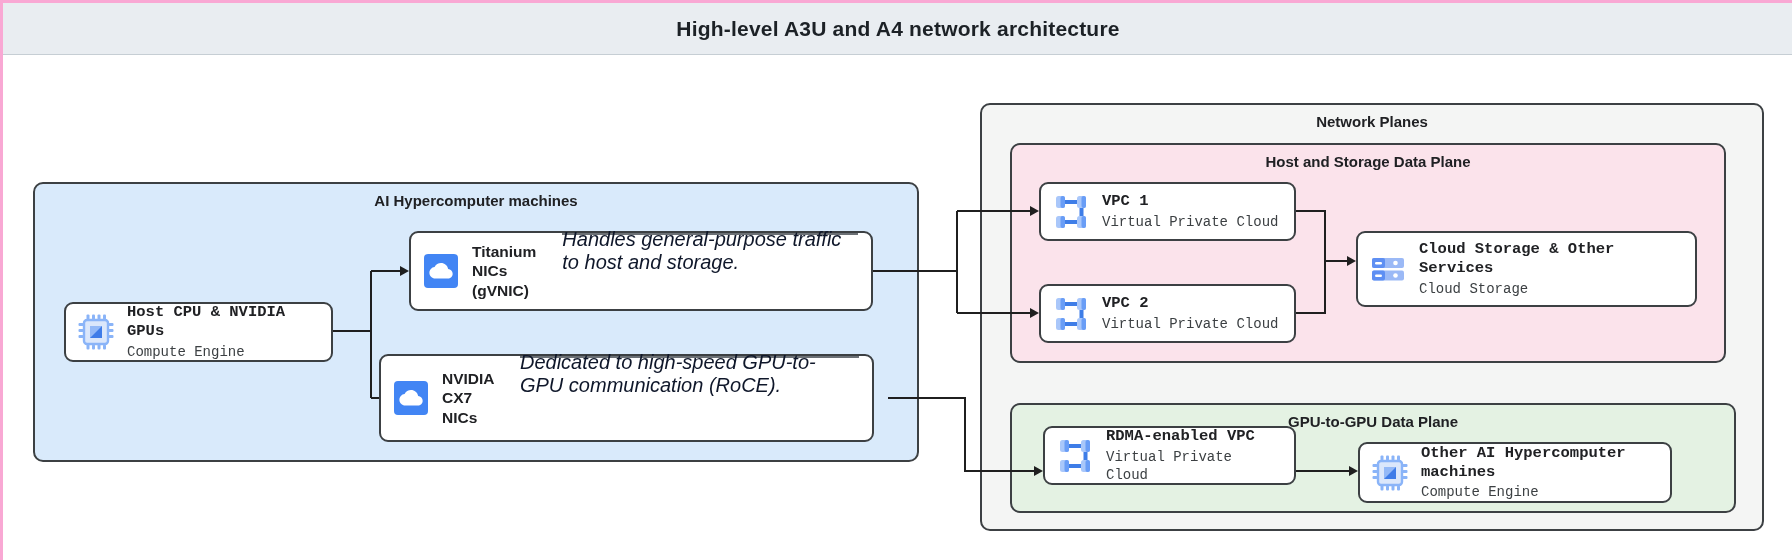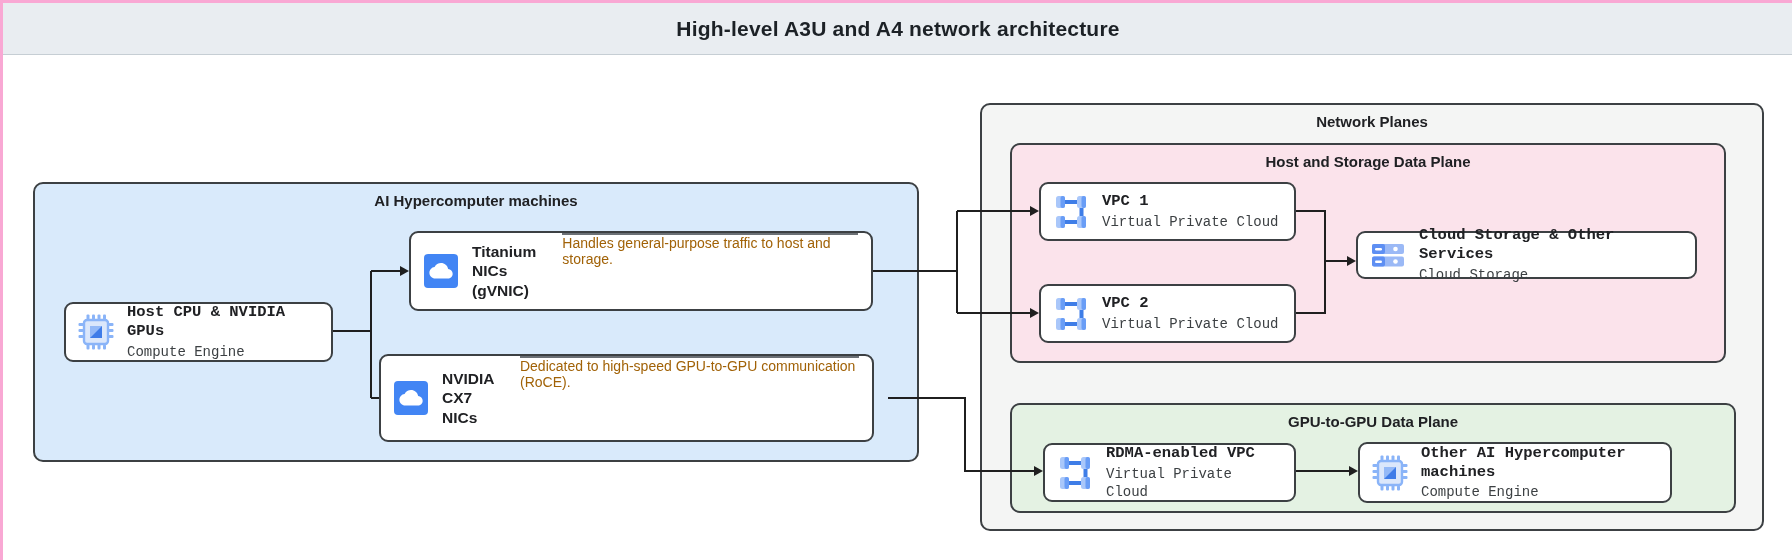--- a/index.html
+++ b/index.html
@@ -32,21 +32,21 @@
   .txt{display:flex;flex-direction:column;justify-content:center;}
 
   .nicnode{
     position:absolute;background:#fff;border:2px solid #3c4043;border-radius:9px;
     box-sizing:border-box;display:flex;flex-direction:row;
   }
   .nic-head{flex:1;display:flex;align-items:center;gap:14px;padding:0 13px;}
   .nic-desc{
     height:32px;margin:0 13px;border-top:2px solid #6b7075;
     display:flex;align-items:center;justify-content:center;
-    font-size:14px;color:#a16207;
+    font-size:20px;color:#0f172a;font-style:italic;
   }
   .icon{flex:none;display:block;}
 </style>
 </head>
 <body>
 
 <svg width="0" height="0" style="position:absolute">
   <defs>
     <g id="ic-chip">
       <g fill="#8ab4f8">
@@ -195,31 +195,31 @@
   <div class="node" style="left:1036px;top:281px;width:257px;height:59px;">
     <svg class="icon" width="36" height="36" viewBox="0 0 36 36">
         <use href="#ic-vpc"></use>
       </svg>
     <div class="txt">
       <div class="node-title">VPC 2</div>
       <div class="node-sub">Virtual Private Cloud</div>
     </div>
   </div>
 
-  <div class="node" style="left:1353px;top:228px;width:341px;height:48px;">
+  <div class="node" style="left:1353px;top:228px;width:341px;height:76px;">
     <svg class="icon" width="36" height="36" viewBox="0 0 36 36">
         <use href="#ic-storage"></use>
       </svg>
     <div class="txt">
       <div class="node-title">Cloud Storage &amp; Other Services</div>
       <div class="node-sub">Cloud Storage</div>
     </div>
   </div>
 
-  <div class="node" style="left:1040px;top:440px;width:253px;height:59px;justify-content:space-between;">
+  <div class="node" style="left:1040px;top:423px;width:253px;height:59px;justify-content:space-between;">
     <svg class="icon" width="36" height="36" viewBox="0 0 36 36">
         <use href="#ic-vpc"></use>
       </svg>
     <div class="txt">
       <div class="node-title">RDMA-enabled VPC</div>
       <div class="node-sub">Virtual Private Cloud</div>
     </div>
   </div>
 
   <div class="node" style="left:1355px;top:439px;width:314px;height:61px;">

